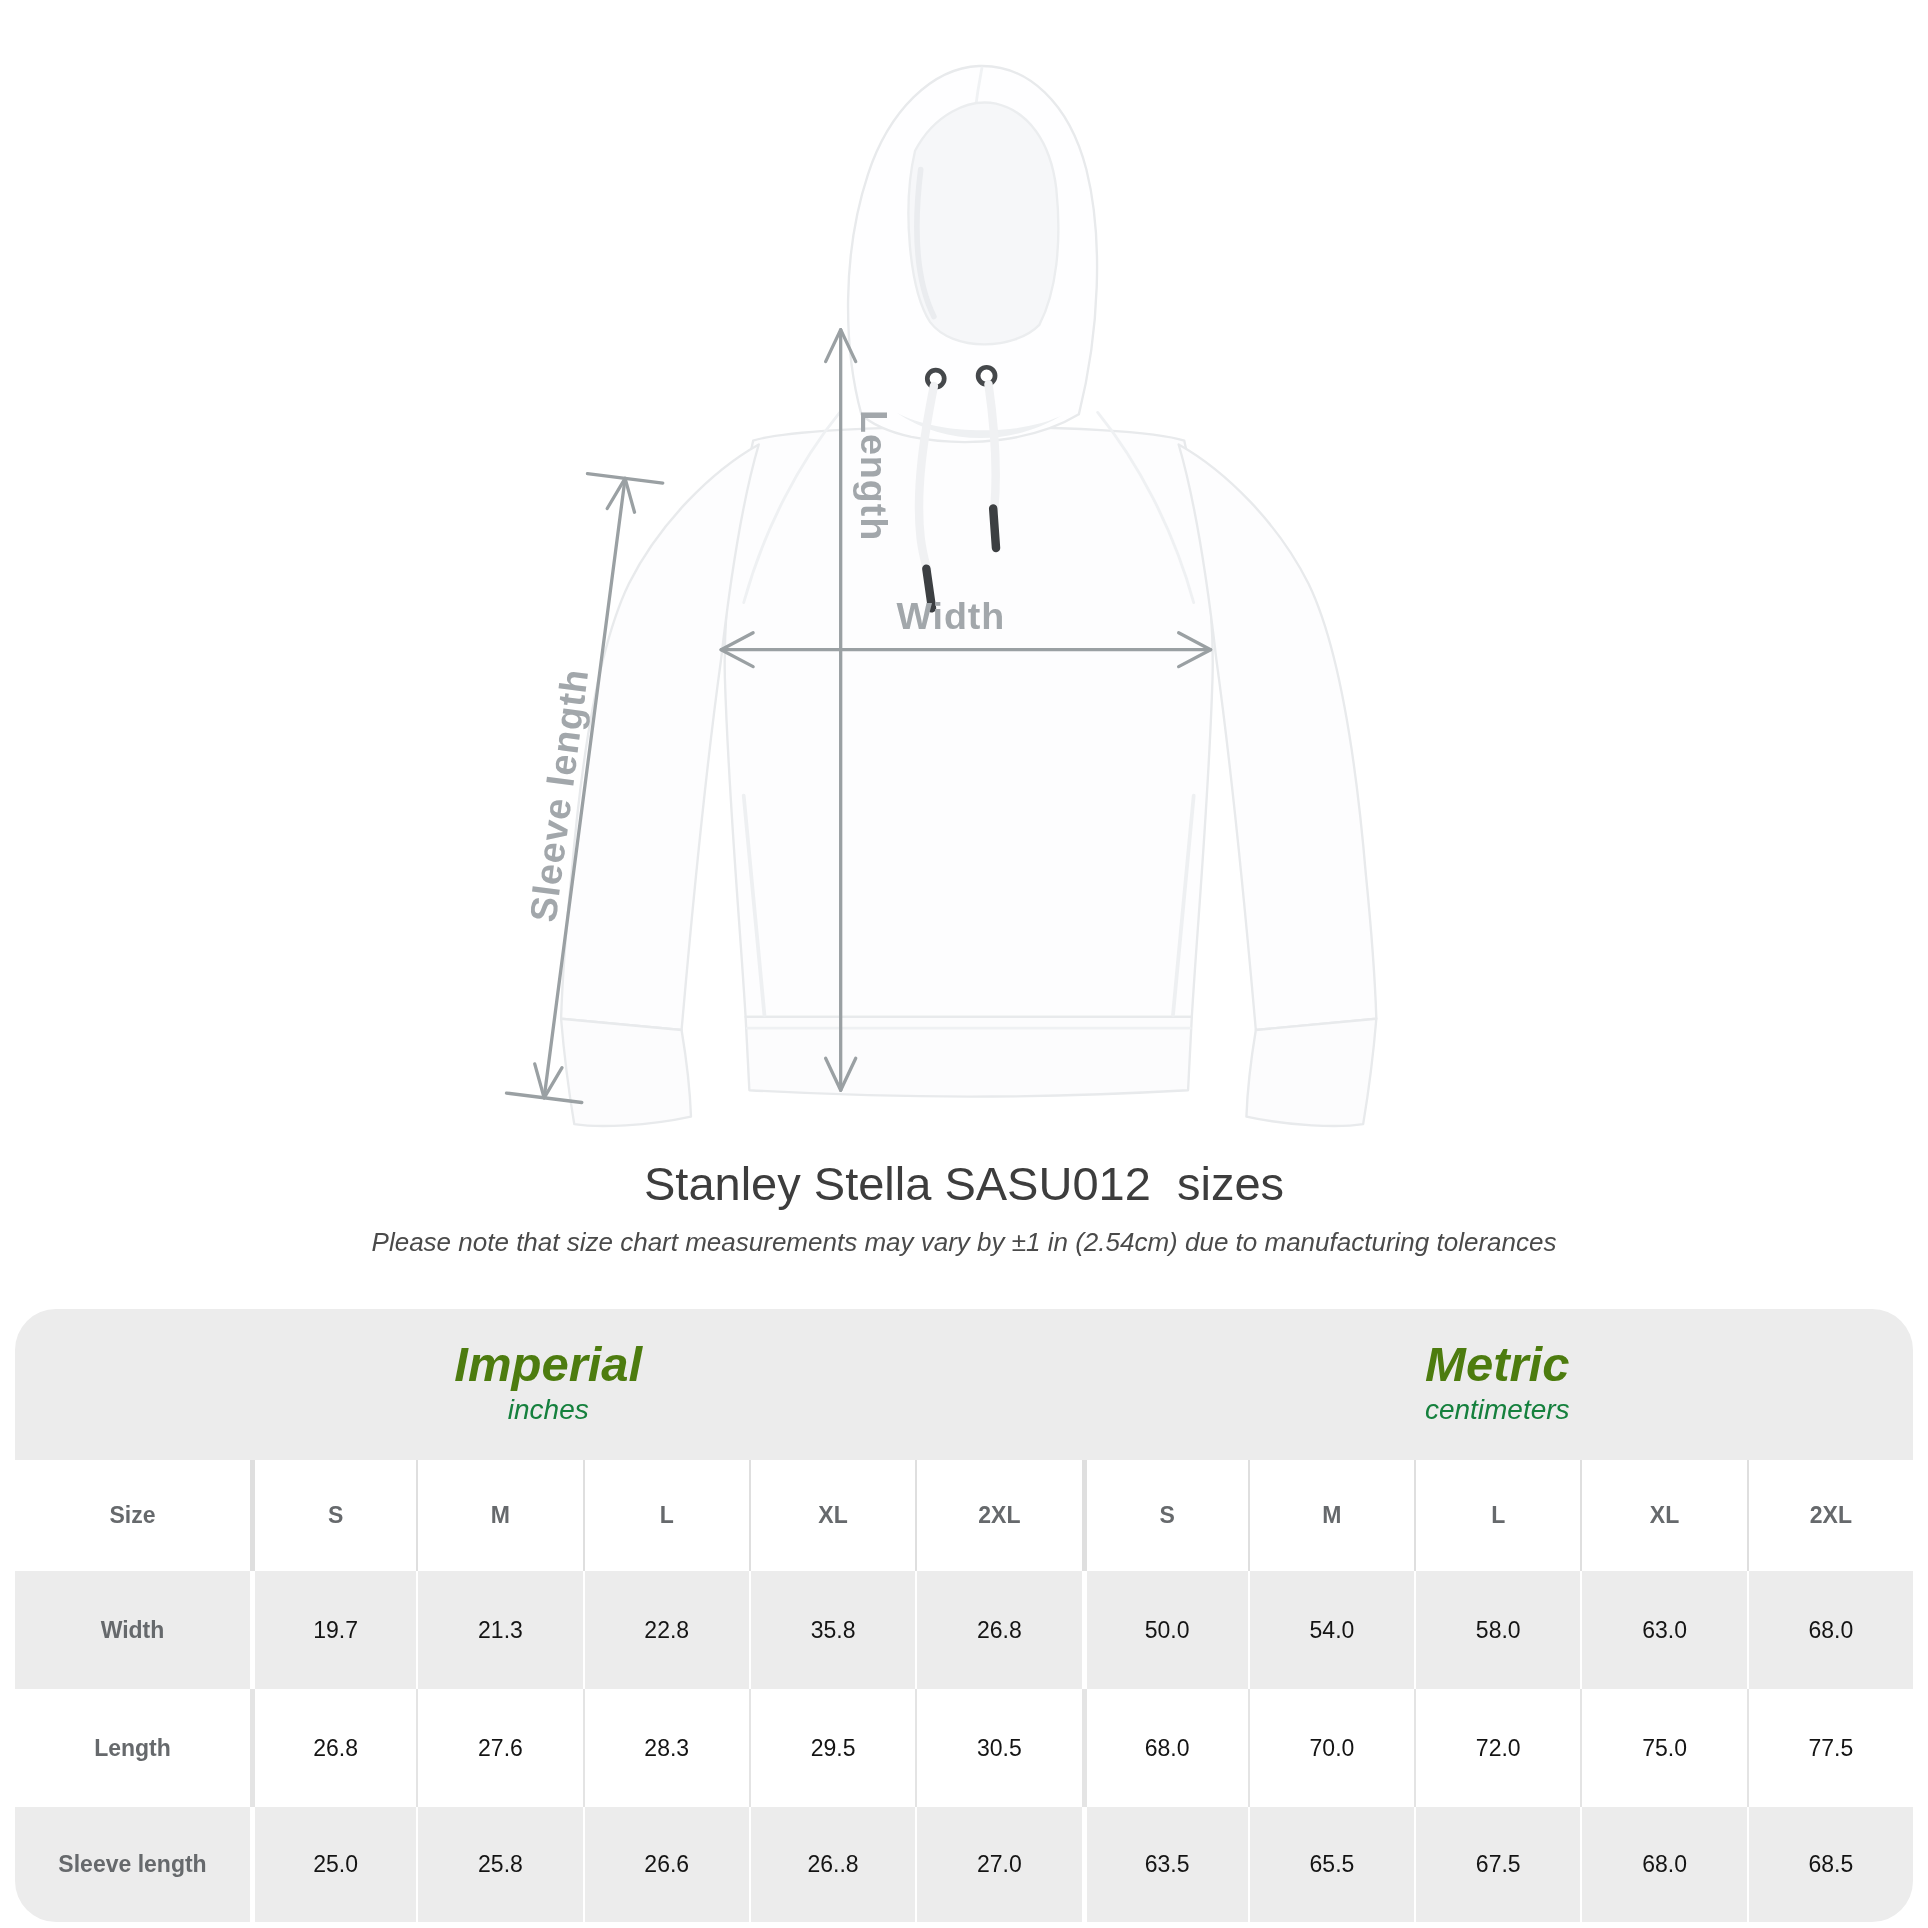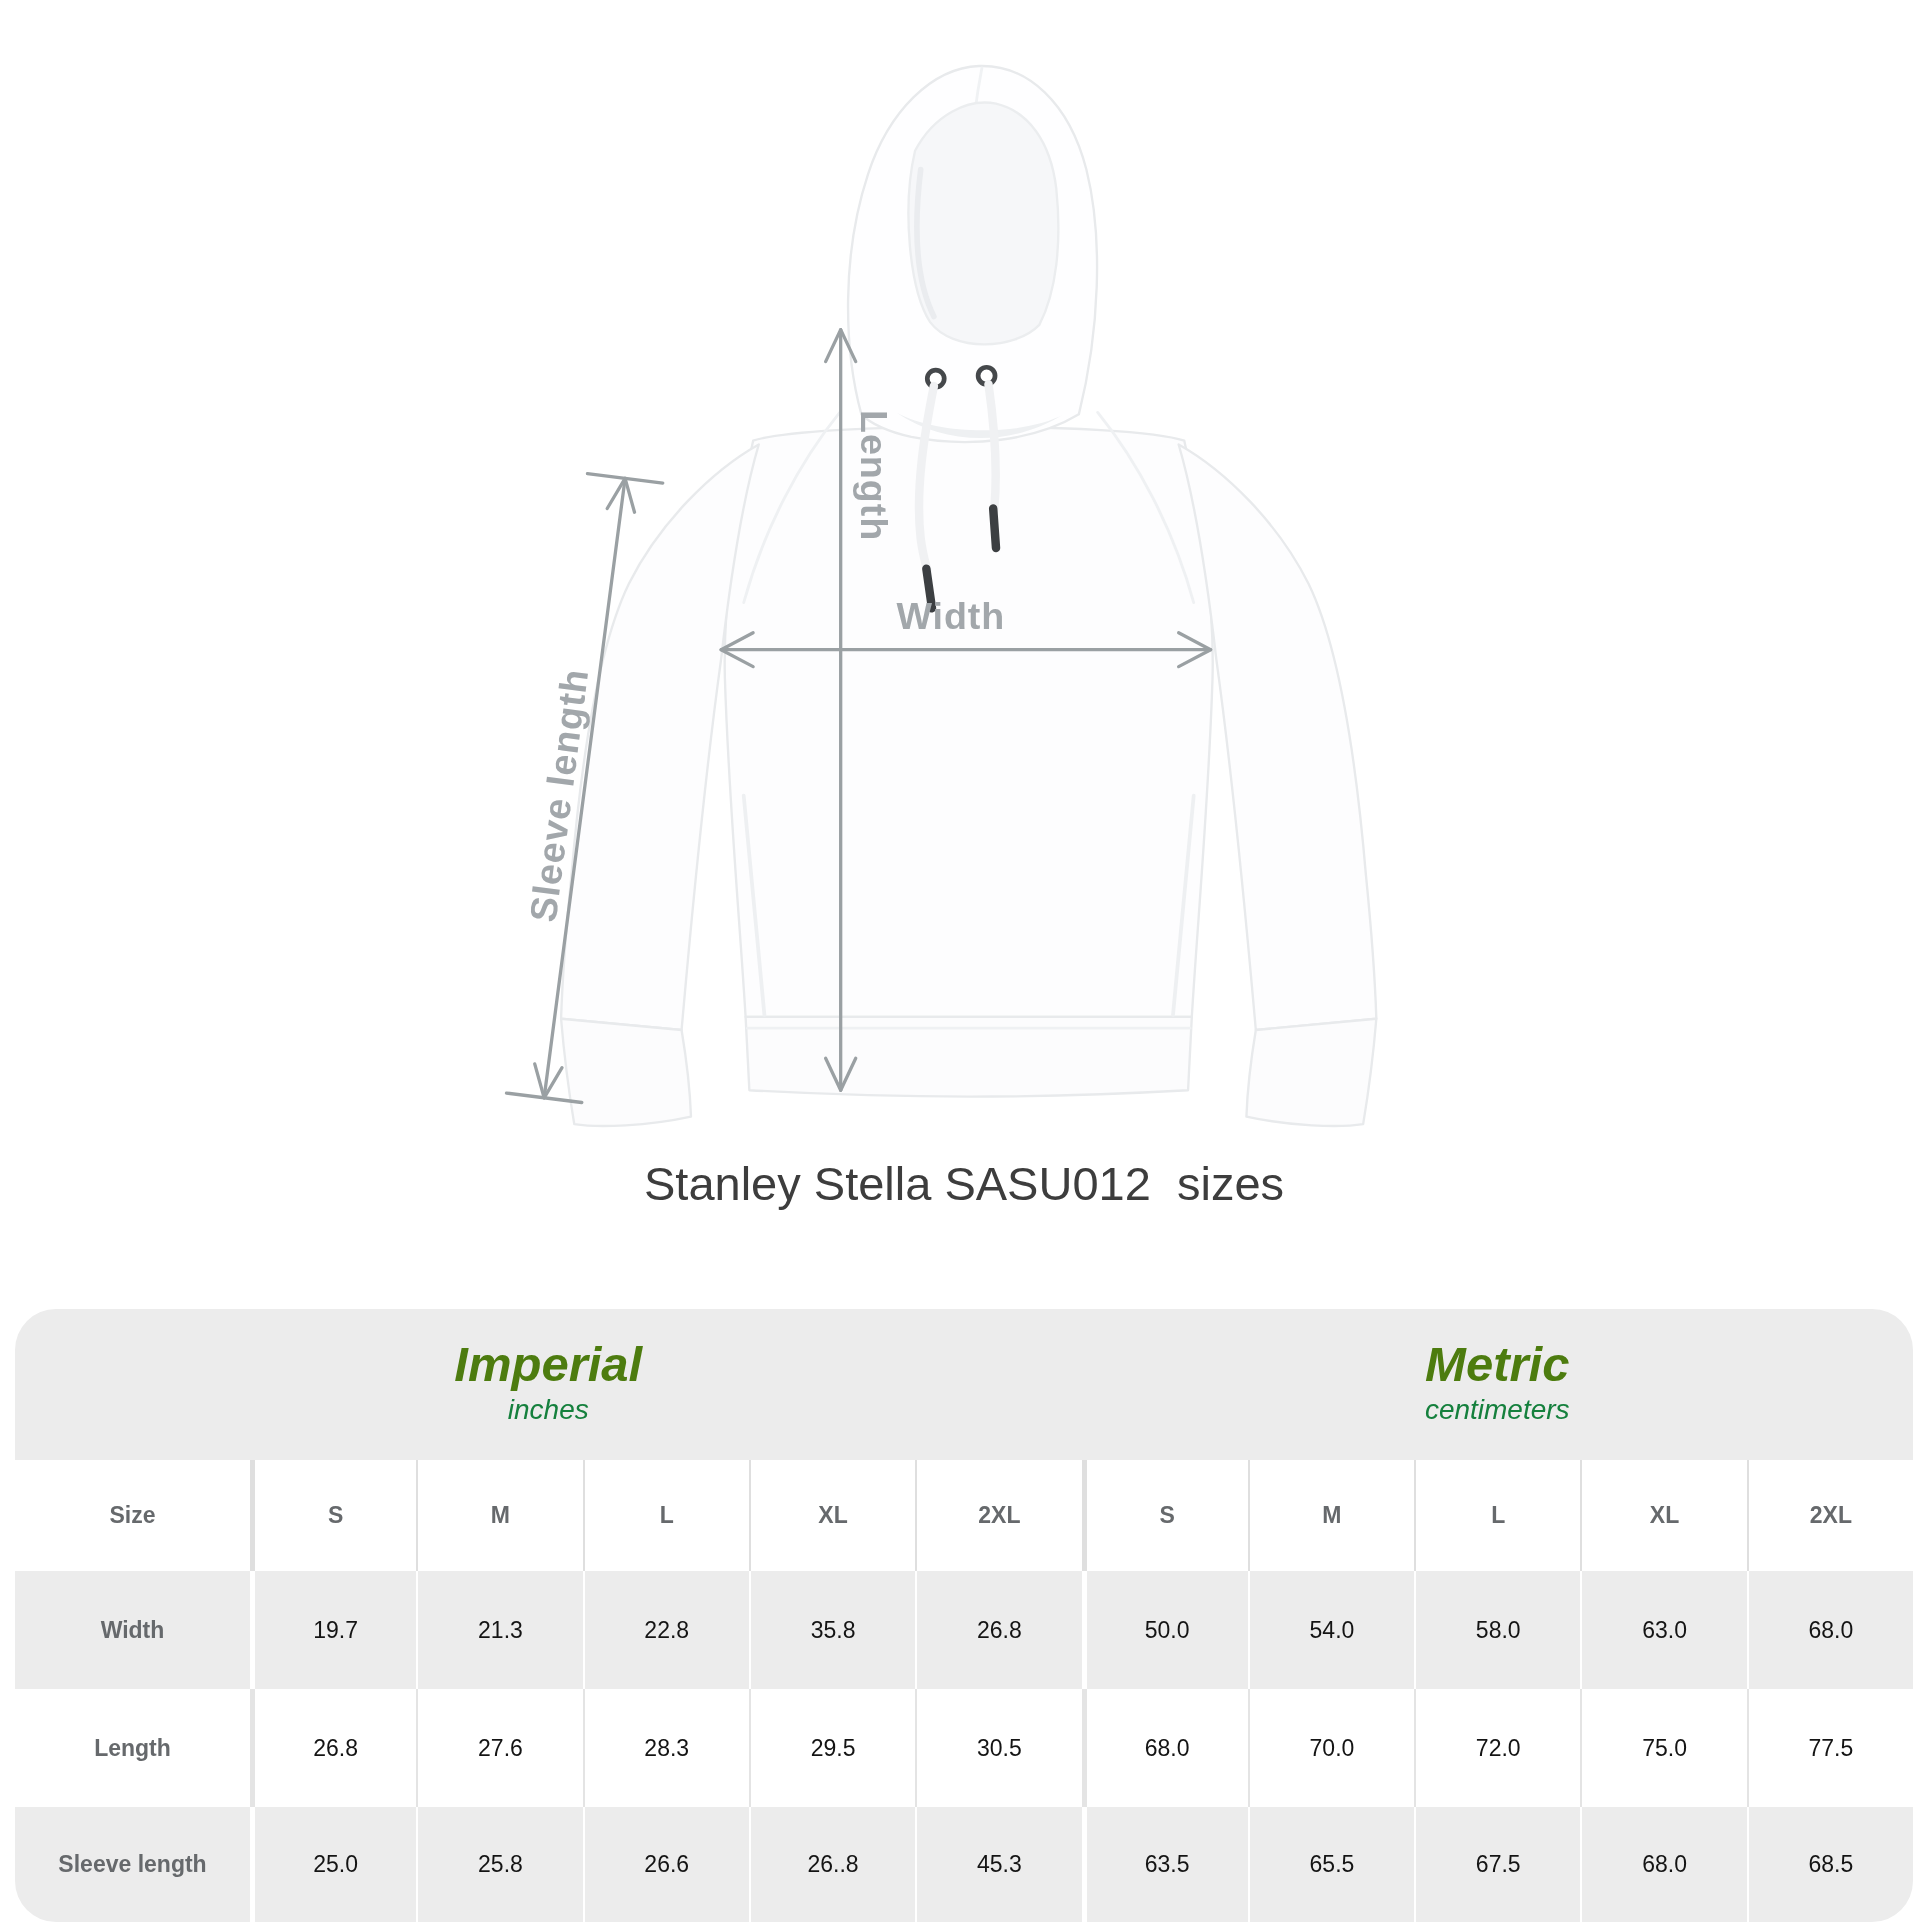--- a/index.html
+++ b/index.html
@@ -137,20 +137,21 @@
         <line x1="538" y1="1161" x2="618" y2="1171"></line>
       </g>
     </g>
 
     <text class="arrow-label" x="925" y="505" text-anchor="middle" dominant-baseline="middle" transform="rotate(90 925 505)">Length</text>
     <text class="arrow-label" x="1010" y="668" text-anchor="middle">Width</text>
     <text class="arrow-label" x="597" y="845" text-anchor="middle" dominant-baseline="middle" transform="rotate(-82.6 597 845)">Sleeve length</text>
   </svg>
 
   <h1 class="title">Stanley Stella SASU012  sizes</h1>
+  <p class="subtitle">Please note that size chart measurements may vary by ±1 in (2.54cm) due to manufacturing tolerances</p>
 
   <div class="size-table">
 
     <div class="unit-band">
       <div class="unit-group left">
         <div class="unit-name">Imperial</div>
         <div class="unit-sub">inches</div>
       </div>
       <div class="unit-group right">
         <div class="unit-name">Metric</div>
@@ -199,21 +200,21 @@
       <div class="cell">75.0</div>
       <div class="cell">77.5</div>
     </div>
 
     <div class="t-row gray last">
       <div class="cell rowlabel">Sleeve length</div>
       <div class="cell">25.0</div>
       <div class="cell">25.8</div>
       <div class="cell">26.6</div>
       <div class="cell">26..8</div>
-      <div class="cell">45.3</div>
+      <div class="cell">27.0</div>
       <div class="cell">63.5</div>
       <div class="cell">65.5</div>
       <div class="cell">67.5</div>
       <div class="cell">68.0</div>
       <div class="cell">68.5</div>
     </div>
 
   </div>
 </div>
 

